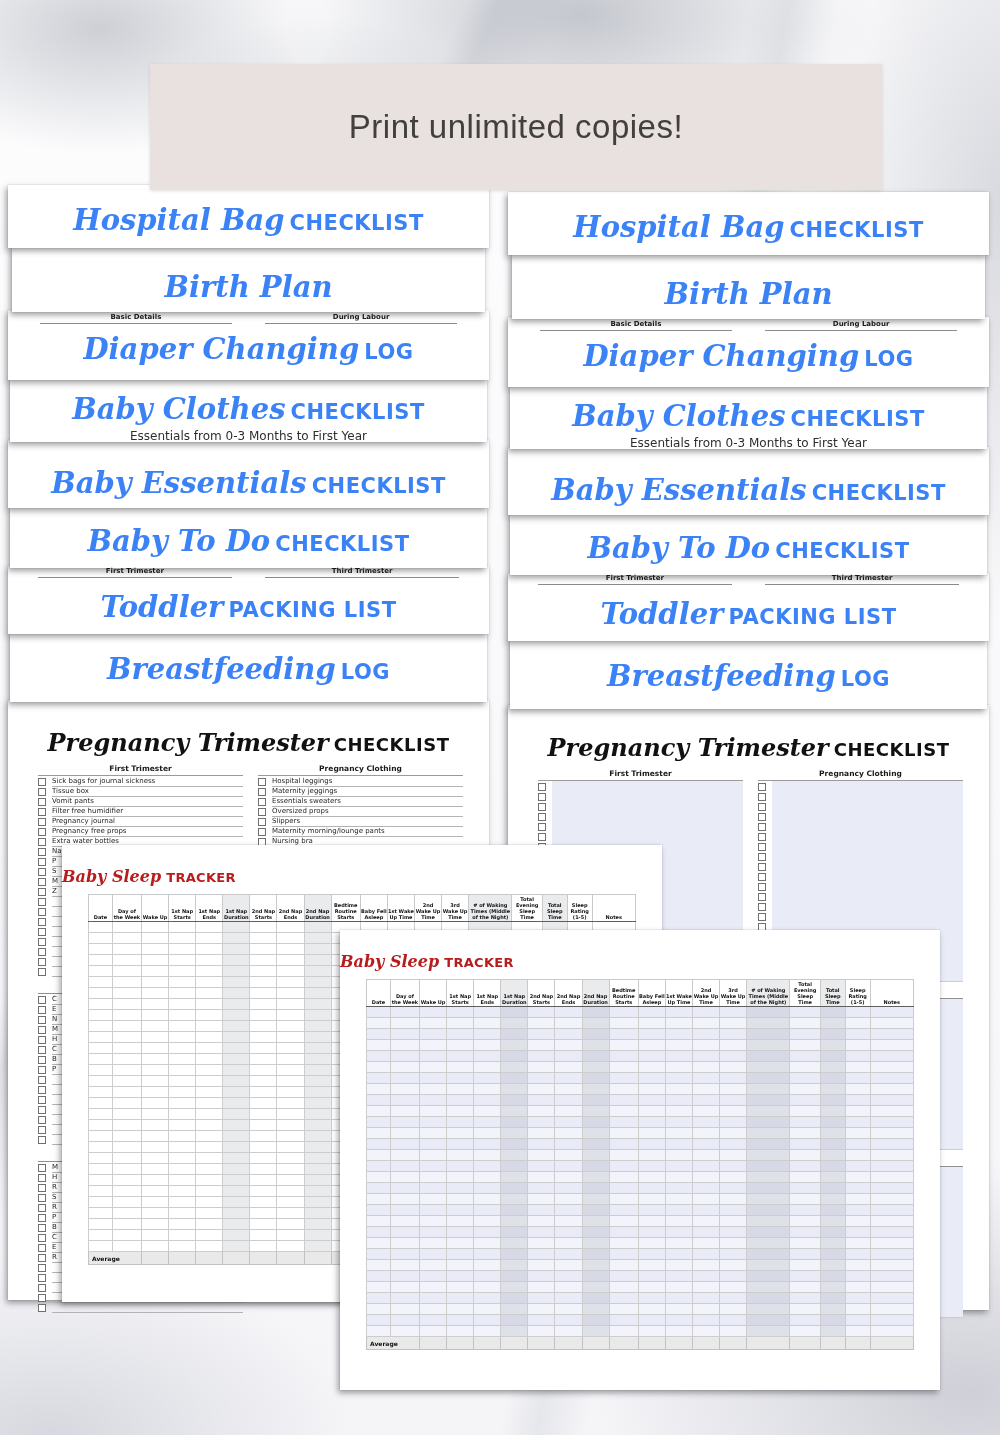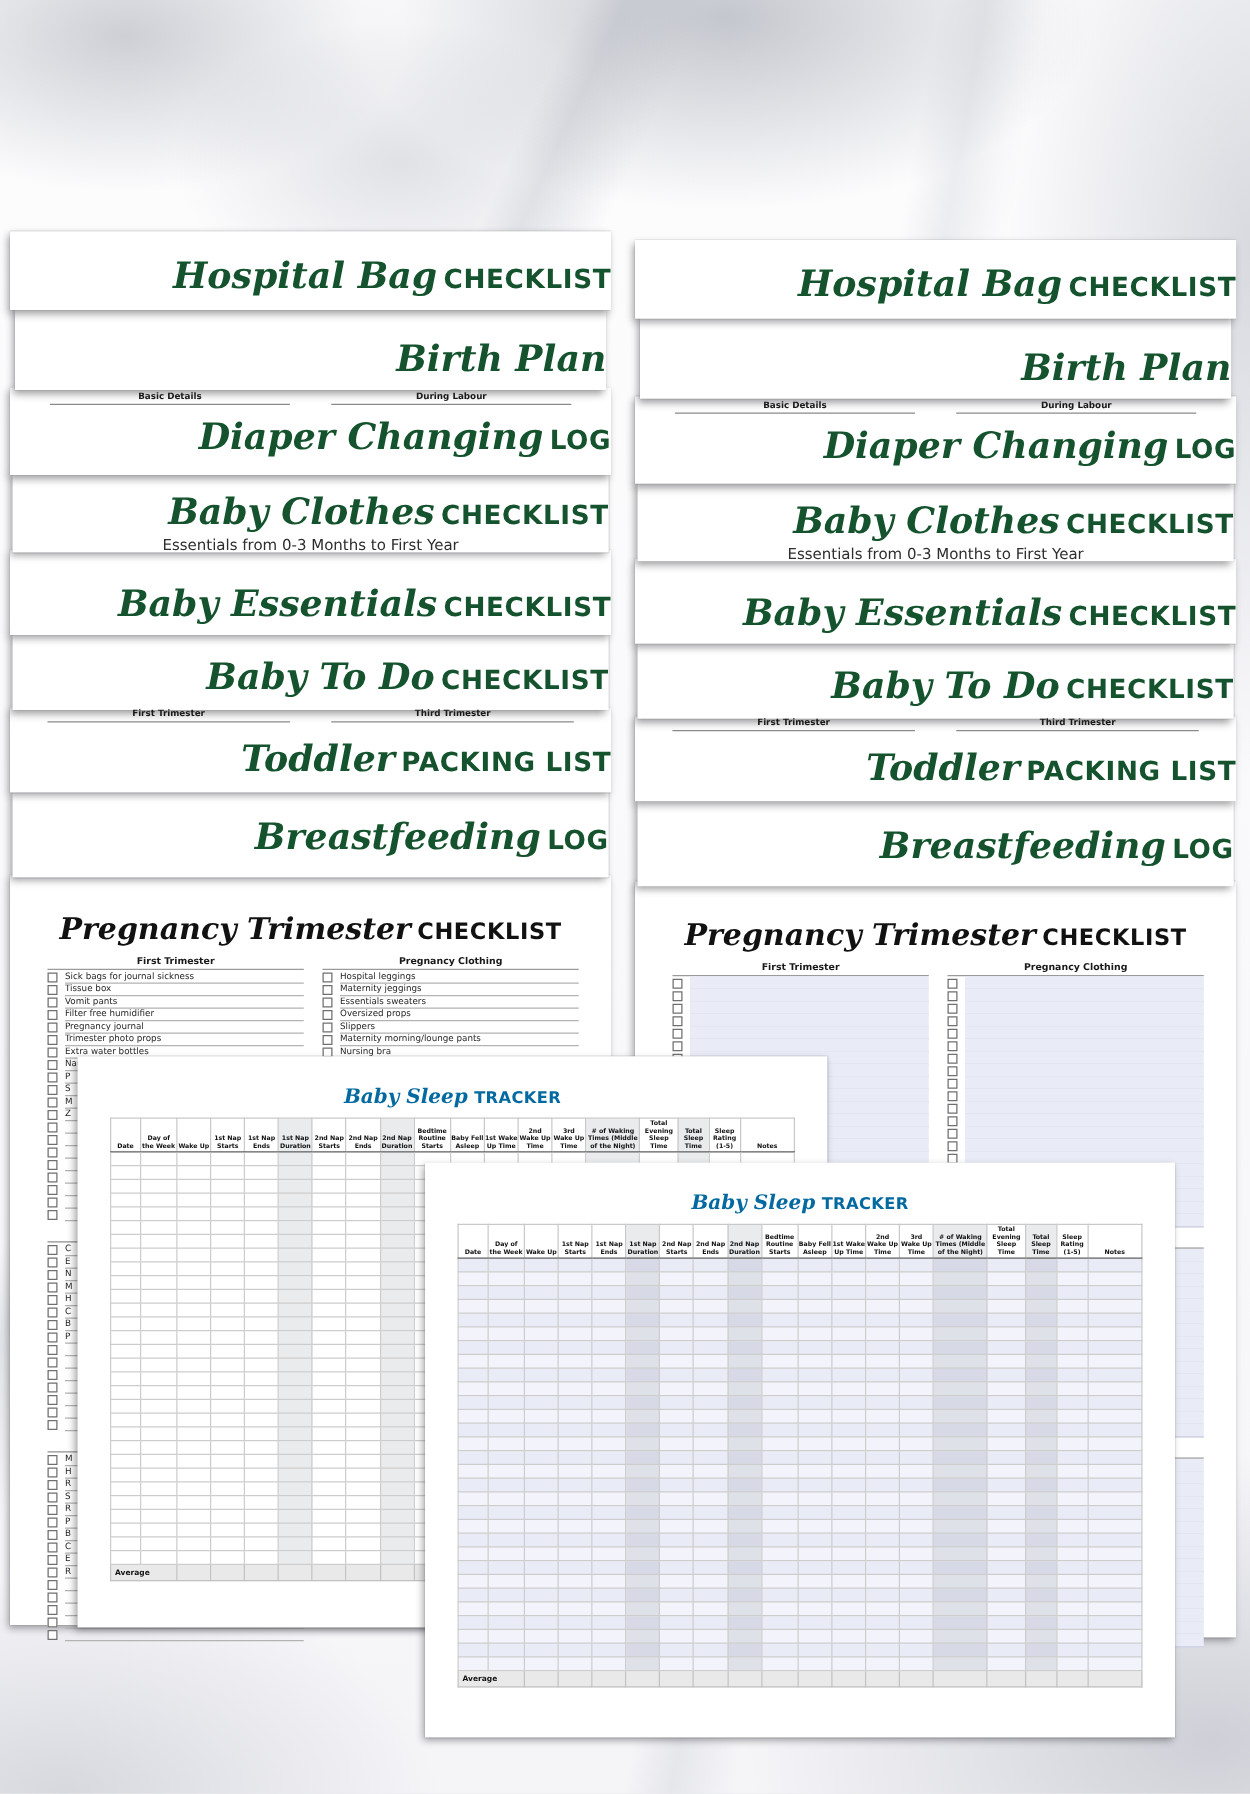--- a/index.html
+++ b/index.html
@@ -20,21 +20,21 @@
   .banner{
     position:absolute;left:150px;top:64px;width:732px;height:126px;z-index:30;
     display:flex;align-items:center;justify-content:center;
     box-shadow:0 1px 3px rgba(80,70,65,.18);
   }
   .banner-text{
     font-family:"Liberation Sans","DejaVu Sans",sans-serif;
     font-size:33px;font-weight:300;color:#42403f;letter-spacing:.5px;
   }
   .page,.strip{position:absolute;background:#fff;box-shadow:-2px 3px 6px rgba(45,45,52,.45),0 0 1px rgba(0,0,0,.25);}
-  .strip-title{text-align:right;white-space:nowrap;color:#14532d;}
+  .strip-title{text-align:center;white-space:nowrap;color:#3b82f6;}
   .script{font-family:"DejaVu Serif","Liberation Serif",serif;font-style:italic;font-weight:bold;}
   .caps{font-family:"DejaVu Sans","Liberation Sans",sans-serif;font-weight:bold;letter-spacing:.5px;}
   .strip .script{font-size:29px;}
   .strip .caps{font-size:21px;}
   .strip-sub{text-align:center;font-size:12px;color:#2e2e2e;margin-top:3px;}
   .minihead-row{display:flex;justify-content:space-between;padding:0 28px;margin-top:9px;}
   .minihead{width:46%;text-align:center;font-size:7px;font-weight:bold;color:#1a1a1a;
             padding-bottom:2px;border-bottom:1px solid #8a8a8a;}
   .pg-title{text-align:center;white-space:nowrap;color:#111;}
   .pg-title .script{font-size:24px;}
@@ -42,39 +42,42 @@
   .pcol{position:absolute;top:64px;width:205px;}
   .pcol-head{font-size:7.5px;font-weight:bold;text-align:center;color:#1a1a1a;
              padding-bottom:2px;border-bottom:1px solid #9a9a9a;margin-bottom:1px;}
   .sec-gap{height:8px;}
   .sec-bar{height:8px;border-bottom:1px solid #909090;margin-bottom:1px;}
   .chk-row{display:flex;align-items:flex-end;height:10px;}
   .cb{width:6px;height:6px;border:1px solid #6f6f6f;background:#fff;flex:none;margin:0 6px 1px 0;}
   .lbl{flex:1;border-bottom:1px solid #b3b3b3;font-size:7px;line-height:9px;color:#1f1f1f;
        white-space:nowrap;overflow:hidden;height:10px;display:flex;align-items:flex-end;}
   .tint .lbl{background:#e9ecf7;border-bottom-color:#c7ccdf;}
-  .tracker-title{text-align:center;white-space:nowrap;color:#0369a1;padding-top:22px;}
+  .tracker-title{text-align:left;white-space:nowrap;color:#b91c1c;padding-top:22px;}
   .tracker-title .script{font-size:16px;}
   .tracker-title .caps{font-size:13px;letter-spacing:.3px;}
   table.trk{border-collapse:collapse;table-layout:fixed;margin:8px auto 0 auto;border:1px solid #9a9a9a;}
   table.trk th{font-size:5px;line-height:6px;font-weight:bold;color:#111;text-align:center;
       vertical-align:bottom;padding:1px 0;border:1px solid #c9c9c9;border-bottom:1px solid #5f5f5f;background:#fff;}
   table.trk td{height:10px;padding:0;border:1px solid #cdcdcd;}
   table.trk .shade{background:rgba(108,110,126,.14);}
   .trk-back tbody tr{background:#fff;}
   .trk-front tbody tr:nth-child(odd){background:#e9ecf7;}
   .trk-front tbody tr:nth-child(even){background:#f3f4fb;}
   table.trk tfoot td{height:12px;background:#e9e9ea;border:1px solid #c2c2c2;}
   .trk-front tfoot td{background:#e4e6ee;}
   table.trk tfoot td.avg{font-size:6px;font-weight:bold;color:#111;text-align:left;padding-left:3px;}
 </style>
 </head>
 <body>
 
 <div id="canvas">
+  <div class="banner" id="bannerBox" style="background: rgb(232, 225, 223);">
+    <span class="banner-text">Print unlimited copies!</span>
+  </div>
   <div id="stack-left">
       <div class="strip" style="left: 8px; top: 185px; width: 481px; height: 63px; z-index: 9;">
         <div class="strip-title" style="padding-top: 18px;"><span class="script">Hospital Bag</span><span> </span><span class="caps">CHECKLIST</span></div>
       </div>
       <div class="strip" style="left: 12px; top: 246px; width: 473px; height: 66px; z-index: 8;">
         <div class="strip-title" style="padding-top: 24px;"><span class="script">Birth Plan</span></div>
         <div class="minihead-row">
           <div class="minihead">Basic Details</div>
           <div class="minihead">During Labour</div>
         </div>
@@ -157,21 +160,21 @@
         <div class="chk-row">
           <span class="cb"></span>
           <span class="lbl">Filter free humidifier</span>
         </div>
         <div class="chk-row">
           <span class="cb"></span>
           <span class="lbl">Pregnancy journal</span>
         </div>
         <div class="chk-row">
           <span class="cb"></span>
-          <span class="lbl">Trimester photo props</span>
+          <span class="lbl">Pregnancy free props</span>
         </div>
         <div class="chk-row">
           <span class="cb"></span>
           <span class="lbl">Extra water bottles</span>
         </div>
         <div class="chk-row">
           <span class="cb"></span>
           <span class="lbl">Nausea relief: ginger tea, ginger chews</span>
         </div>
         <div class="chk-row">

